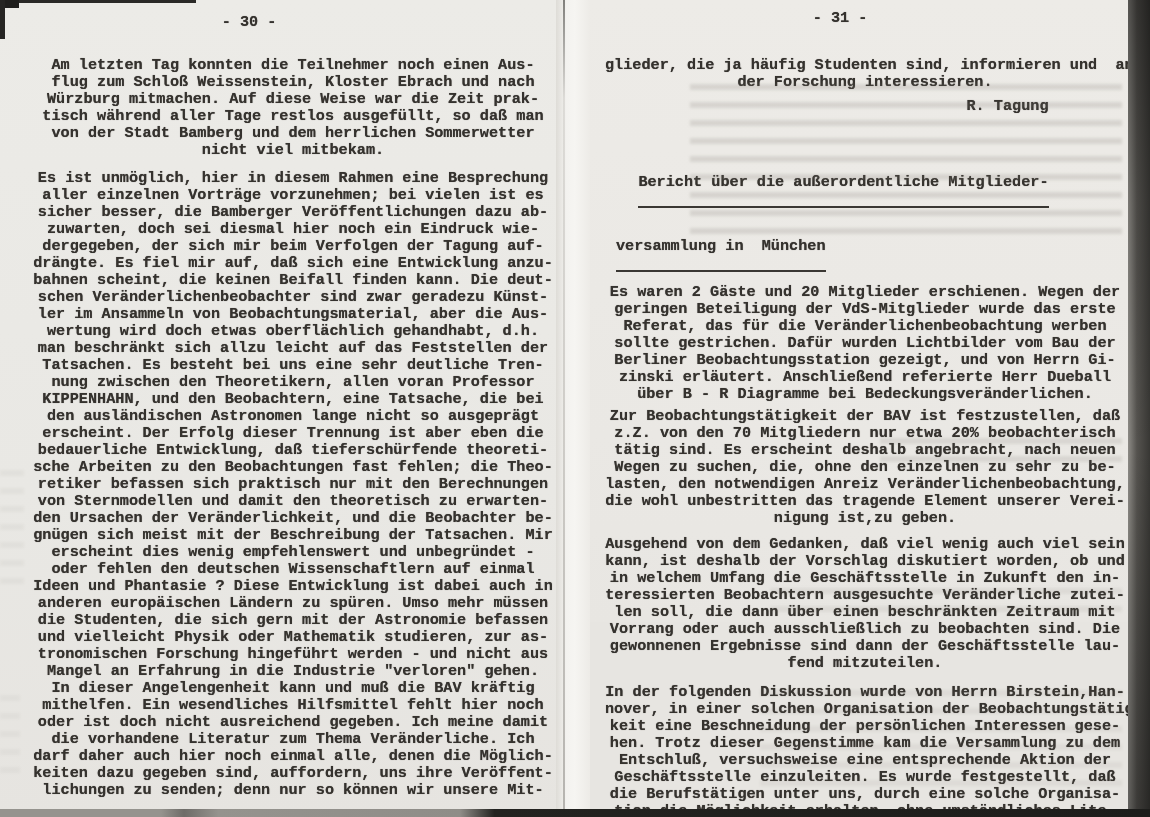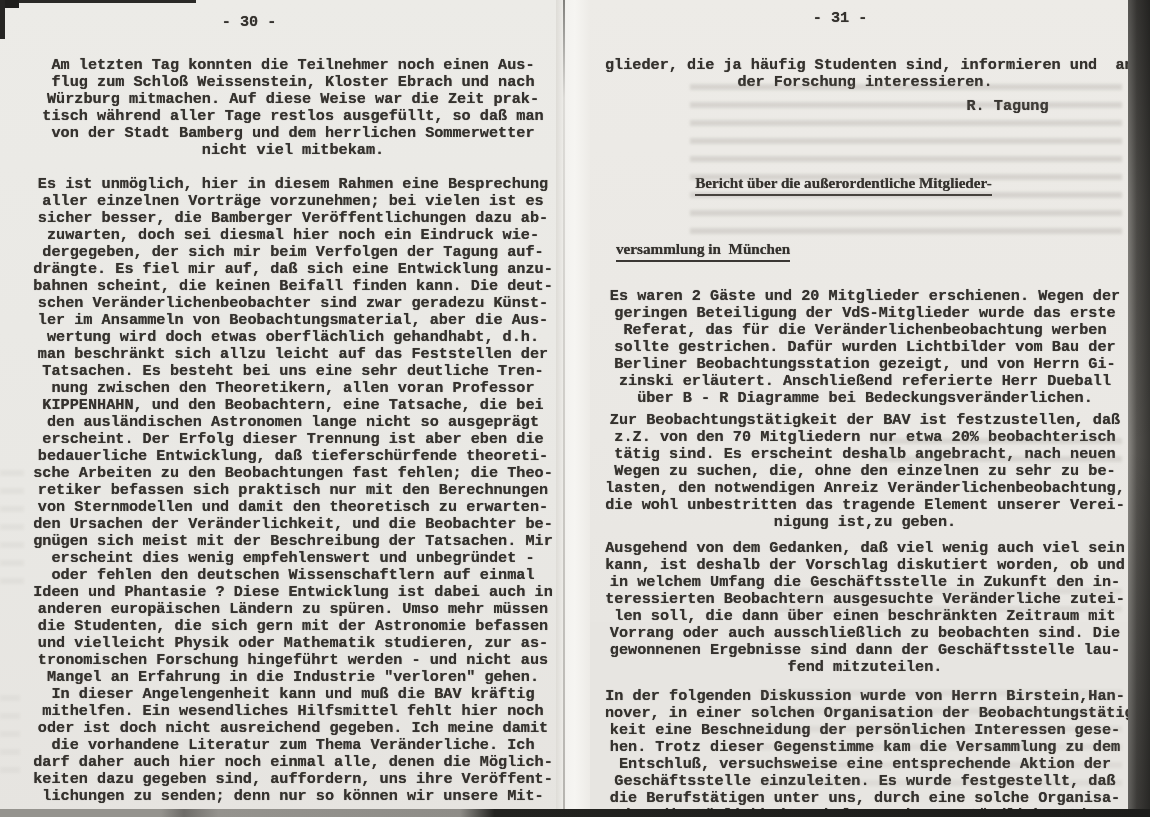--- a/index.html
+++ b/index.html
@@ -51,26 +51,26 @@
   
   .text-col{position:absolute;top:0;width:520px;}
   .text-col-left{left:33px;}
   .para,.pagenum,.signature,.heading-line{
     white-space:pre;font-size:15.2px;line-height:17px;letter-spacing:0;
     text-shadow:0 0 .7px rgba(48,45,41,.8);margin:0;text-align:center;
   }
   .pagenum-left{margin-top:14px;text-align:center;transform:translateX(-44px);}
   .pagenum-right{margin-top:10px;text-align:center;transform:translateX(-25px);}
   .p-l1{margin-top:26px;}
-  .p-l2{margin-top:17px;}
+  .p-l2{margin-top:11px;}
   .p-r-intro{margin-top:30px;}
   .signature{margin-top:7px;padding-left:285px;}
   .heading-1{margin-top:42px;text-align:center;transform:translateX(-58px);}
   .heading-2{margin-top:13px;text-align:left;transform:translateX(-62px);}
-  .underline{border-bottom:2px solid #3a3733;padding-bottom:3px;font-family:Liberation Serif, serif;}
+  .underline{border-bottom:2px solid #3a3733;padding-bottom:15px;}
   .p-r1{margin-top:12px;}
   .p-r2{margin-top:5px;}
   .p-r3{margin-top:9px;}
   .p-r4{margin-top:12px;}
   
   .bleed{
     position:absolute;filter:blur(1.4px);
     background:repeating-linear-gradient(180deg,
       rgba(122,117,109,.38) 0px,rgba(122,117,109,.38) 6px,
       rgba(0,0,0,0) 6px,rgba(0,0,0,0) 18px);

